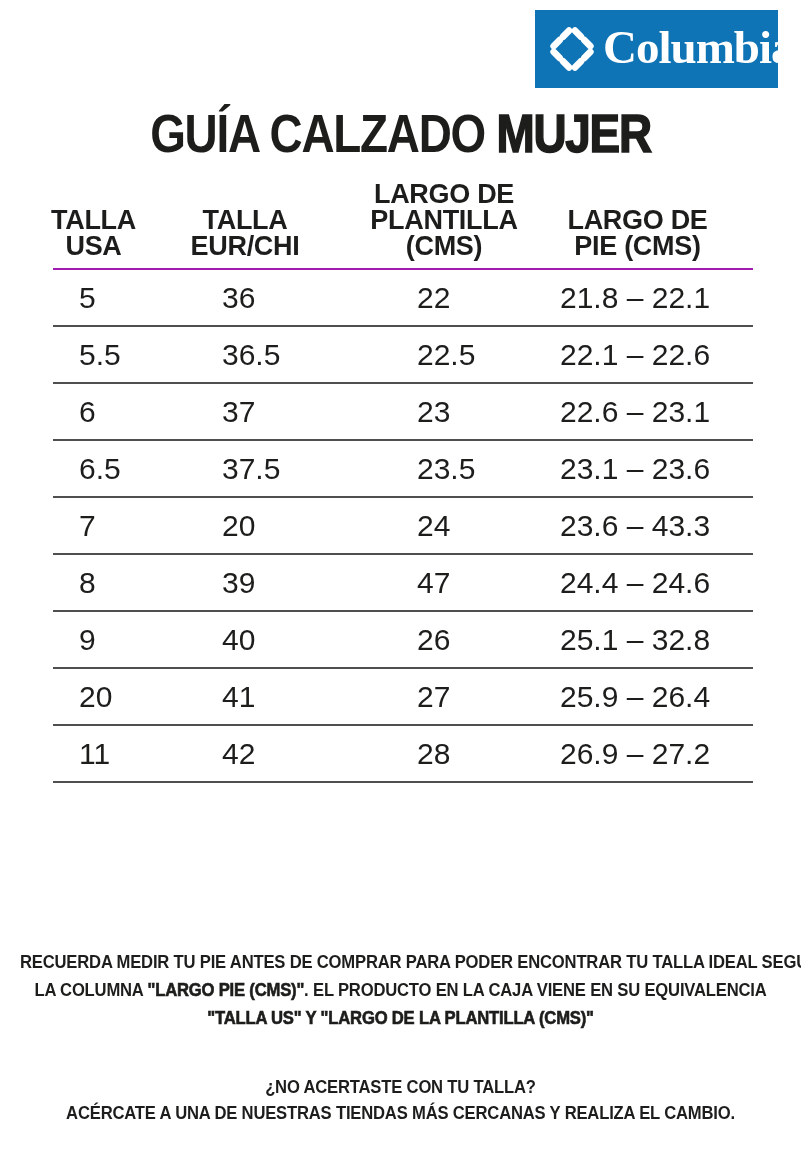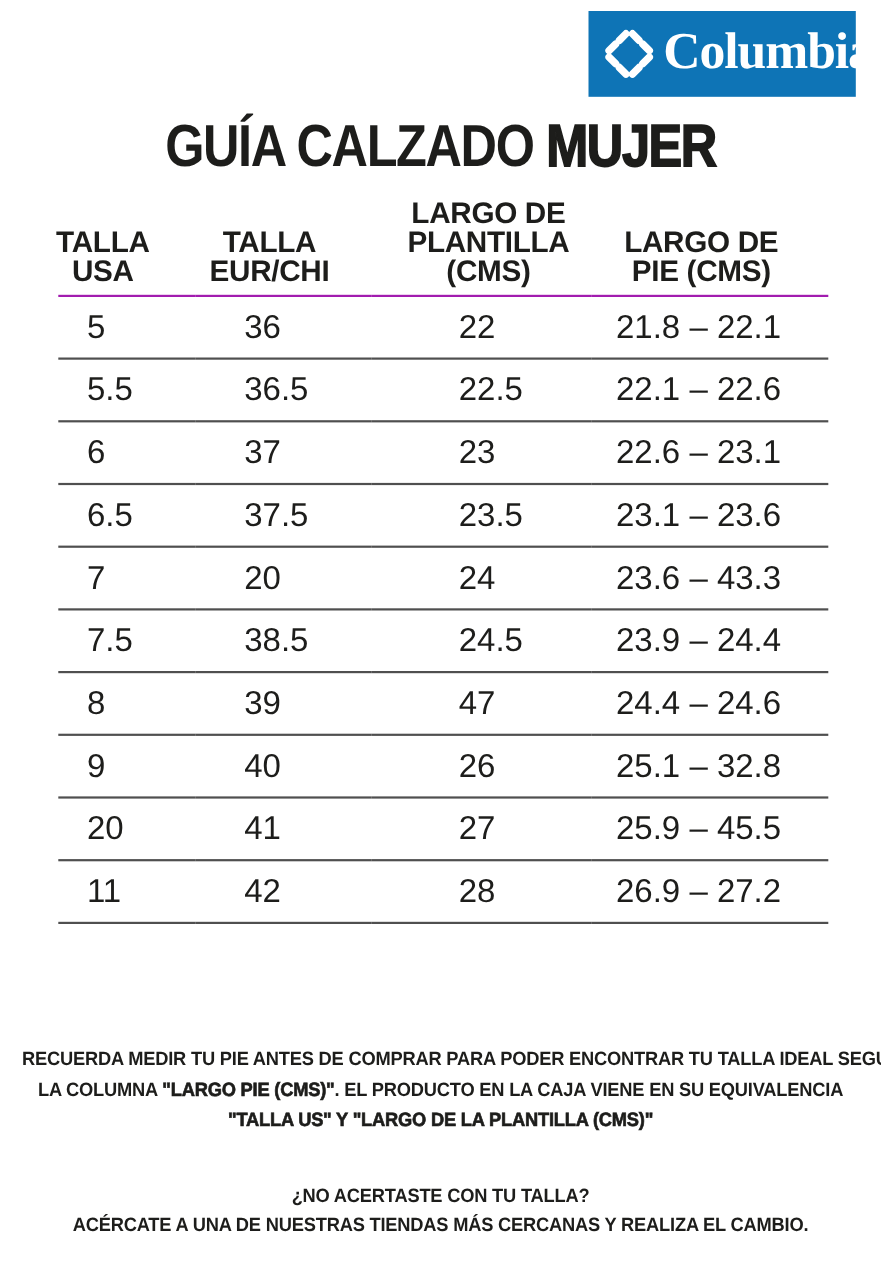--- a/index.html
+++ b/index.html
@@ -118,42 +118,36 @@
         <td>23.5</td>
         <td>23.1 – 23.6</td>
       </tr>
       <tr>
         <td>7</td>
         <td>20</td>
         <td>24</td>
         <td>23.6 – 43.3</td>
       </tr>
       <tr>
-        <td>7.5</td>
-        <td>38.5</td>
-        <td>24.5</td>
-        <td>23.9 – 24.4</td>
-      </tr>
-      <tr>
         <td>8</td>
         <td>39</td>
         <td>47</td>
         <td>24.4 – 24.6</td>
       </tr>
       <tr>
         <td>9</td>
         <td>40</td>
         <td>26</td>
         <td>25.1 – 32.8</td>
       </tr>
       <tr>
         <td>20</td>
         <td>41</td>
         <td>27</td>
-        <td>25.9 – 45.5</td>
+        <td>25.9 – 26.4</td>
       </tr>
       <tr>
         <td>11</td>
         <td>42</td>
         <td>28</td>
         <td>26.9 – 27.2</td>
       </tr>
     </tbody>
   </table>
 

